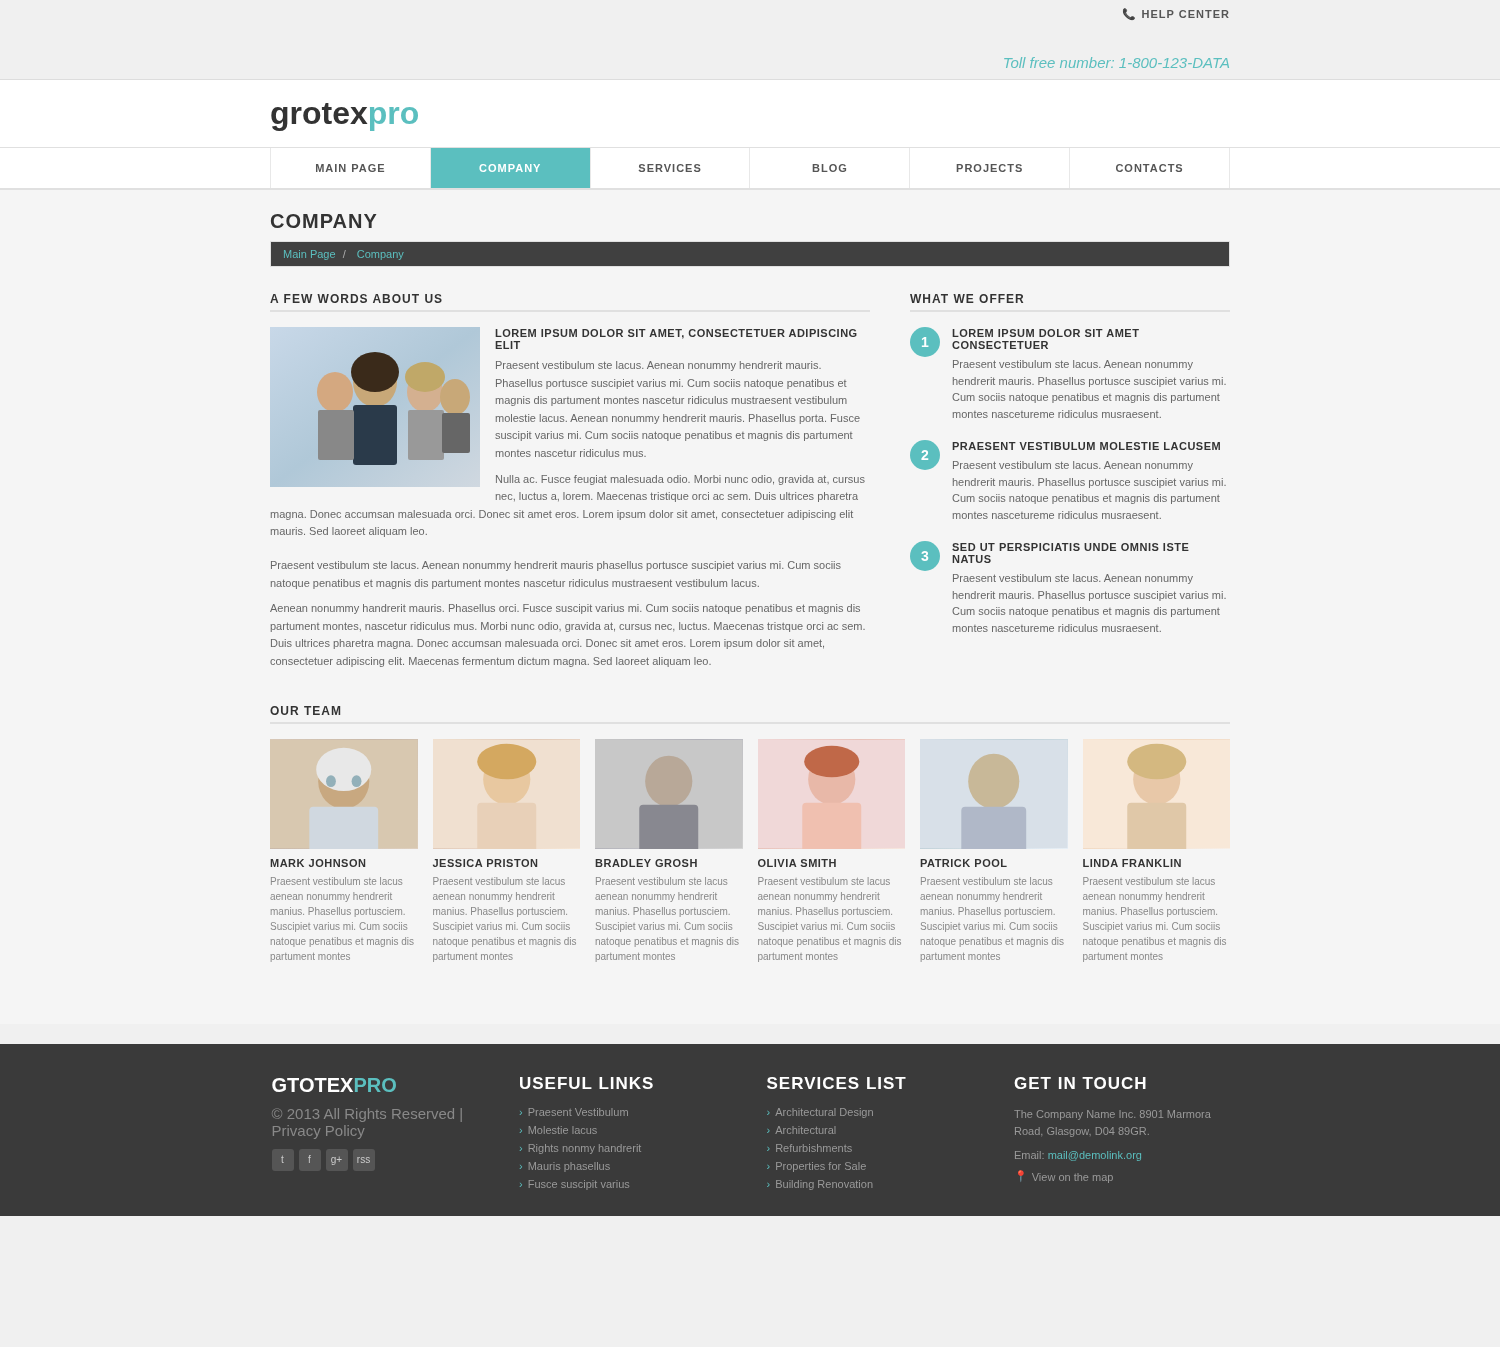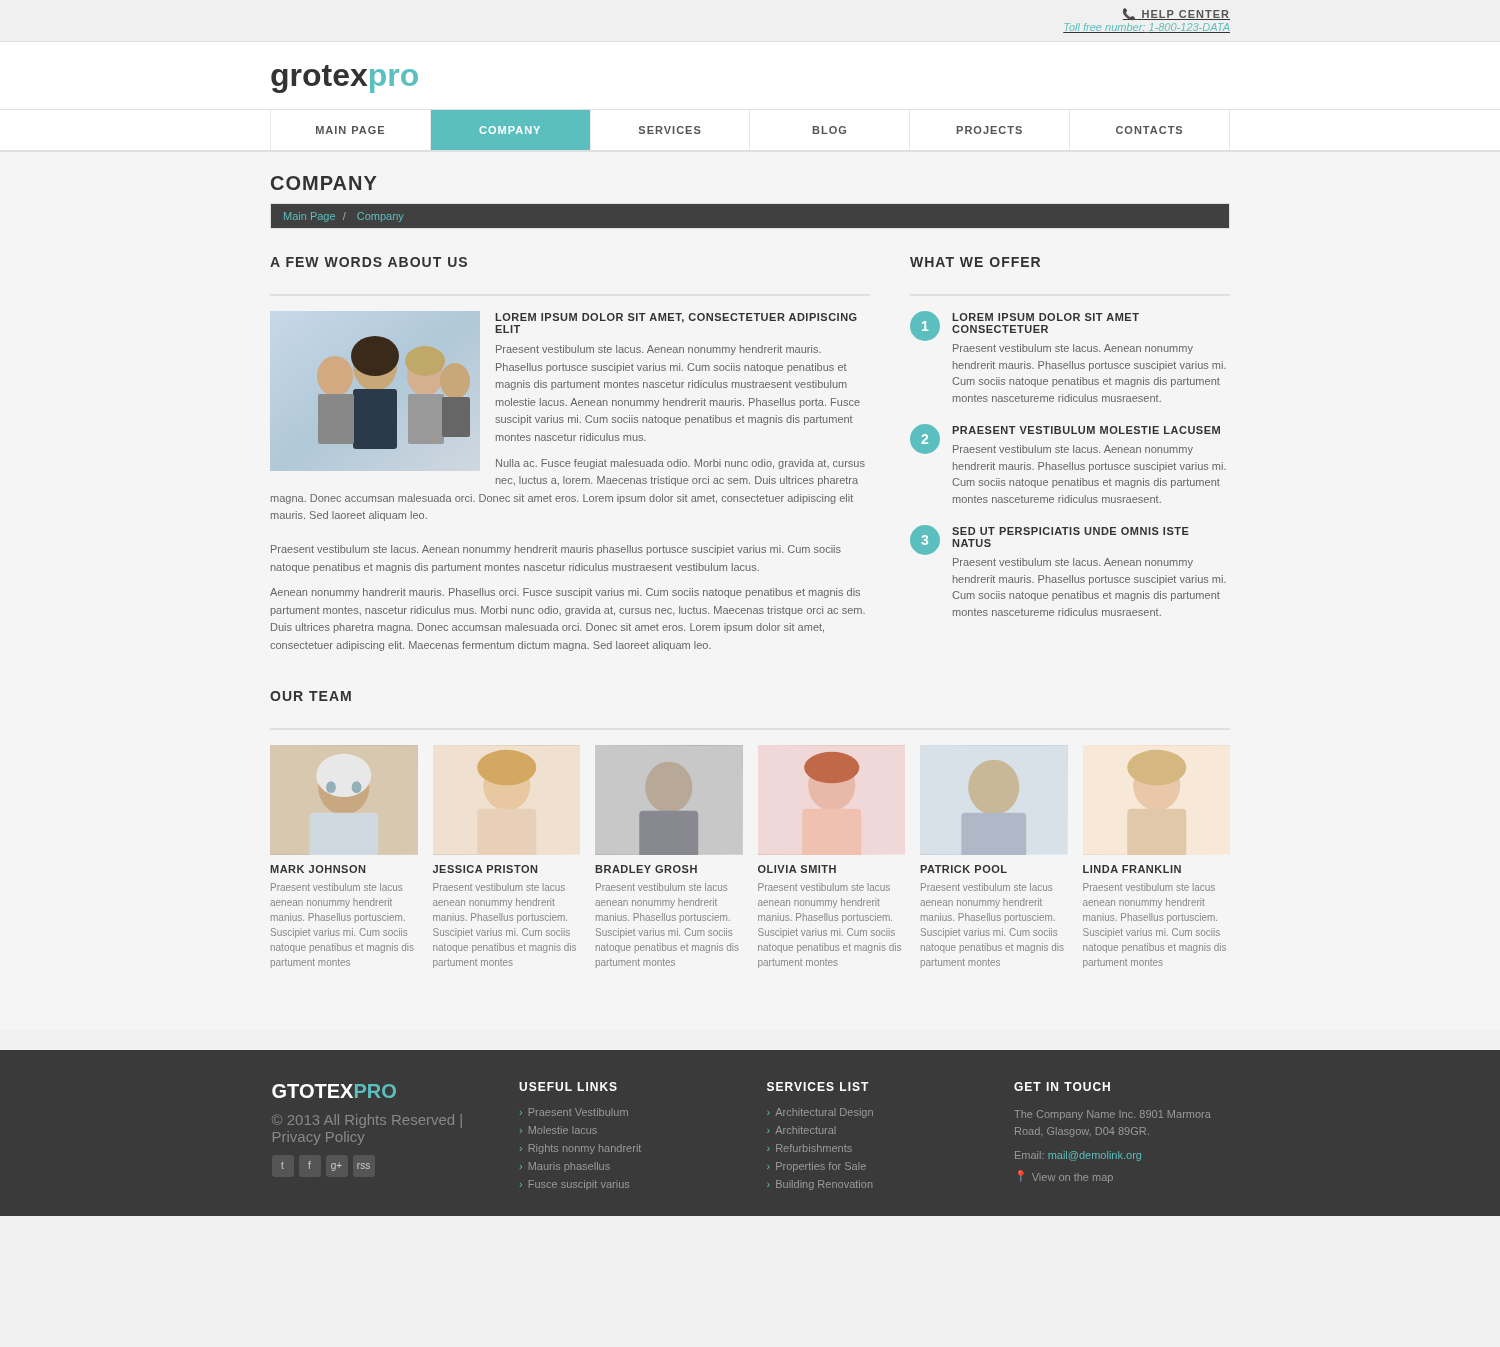--- a/index.html
+++ b/index.html
@@ -1,23 +1,23 @@
 <!DOCTYPE html>
 <html><head>
   <meta charset="utf-8">
   <style>
     * { box-sizing: border-box; margin: 0; padding: 0; }
     body { font-family: Arial, sans-serif; background: #f0f0f0; color: #333; font-size: 12px; }
 
     
     .top-bar { background: #f0f0f0; padding: 8px 0; border-bottom: 1px solid #ddd; }
-    .top-bar-inner { max-width: 960px; margin: 0 auto; display: flex; justify-content: flex-end; align-items: flex-start; gap: 8px; text-decoration: underline; }
+    .top-bar-inner { max-width: 960px; margin: 0 auto; display: flex; justify-content: flex-end; align-items: flex-start; gap: 8px; }
     .help-center { text-align: right; }
     .help-center .title { font-size: 11px; font-weight: bold; color: #555; letter-spacing: 1px; }
-    .help-center .phone { font-size: 11px; color: #555; }
+    .help-center .phone { font-size: 15px; color: #555; margin-top: 33px; }
     .help-center .phone span { color: #5bbfbf; font-style: italic; }
 
     
     .header { background: #fff; padding: 15px 0; border-bottom: 1px solid #e0e0e0; }
     .header-inner { max-width: 960px; margin: 0 auto; display: flex; justify-content: space-between; align-items: flex-end; }
     .logo { font-size: 32px; font-weight: bold; }
     .logo .grotex { color: #333; }
     .logo .pro { color: #5bbfbf; }
 
     
@@ -35,21 +35,21 @@
     .page-title { font-size: 20px; font-weight: bold; color: #333; letter-spacing: 1px; text-transform: uppercase; margin-bottom: 8px; }
     .breadcrumb { background: #404040; border: 1px solid #e0e0e0; padding: 6px 12px; font-size: 11px; color: #888; }
     .breadcrumb a { color: #5bbfbf; text-decoration: none; }
     .breadcrumb span { color: #aaa; margin: 0 4px; }
 
     
     .content-row { display: flex; gap: 40px; margin: 25px 0; }
     .content-left { flex: 1; }
     .content-right { width: 320px; }
 
-    .section-title { font-size: 14px; font-weight: bold; color: #333; letter-spacing: 1px; text-transform: uppercase; margin-bottom: 15px; padding-bottom: 24px; border-bottom: 2px solid #e0e0e0; }
+    .section-title { font-size: 12px; font-weight: bold; color: #333; letter-spacing: 1px; text-transform: uppercase; margin-bottom: 15px; padding-bottom: 4px; border-bottom: 2px solid #e0e0e0; }
 
     
     .about-image { width: 210px; float: left; margin-right: 15px; margin-bottom: 10px; height: 160px; background: linear-gradient(135deg, #b8d4e8 0%, #a0c4d8 30%, #c8d8e0 60%, #d0c8b8 100%); position: relative; overflow: hidden; }
 
     .about-subtitle { font-size: 11px; font-weight: bold; color: #333; text-transform: uppercase; margin-bottom: 6px; letter-spacing: 0.5px; }
     .about-text { font-size: 11px; color: #666; line-height: 1.6; margin-bottom: 8px; }
 
     
     .offer-item { display: flex; gap: 12px; margin-bottom: 18px; }
     .offer-number { width: 30px; height: 30px; background: #5bbfbf; border-radius: 50%; color: #fff; font-size: 14px; font-weight: bold; display: flex; align-items: center; justify-content: center; flex-shrink: 0; }
@@ -75,21 +75,21 @@
     .footer { background: #3a3a3a; padding: 30px 0 0 3px; margin-top: 20px; }
     .footer-inner { max-width: 960px; margin: 0 auto; display: flex; gap: 30px; padding-bottom: 20px; }
     .footer-col { flex: 1; }
     .footer-logo { font-size: 20px; font-weight: bold; margin-bottom: 8px; }
     .footer-logo .gtotex { color: #fff; }
     .footer-logo .pro { color: #5bbfbf; }
     .footer-copyright { font-size: 15px; color: #888; margin-bottom: 10px; }
     .footer-social { display: flex; gap: 5px; margin-top: 8px; }
     .social-icon { width: 22px; height: 22px; background: #555; border-radius: 3px; display: flex; align-items: center; justify-content: center; color: #ccc; font-size: 10px; cursor: pointer; }
 
-    .footer-title { font-size: 12px; font-weight: bold; color: #fff; text-transform: uppercase; letter-spacing: 1px; margin-bottom: 12px; }
+    .footer-title { font-size: 17px; font-weight: bold; color: #fff; text-transform: uppercase; letter-spacing: 1px; margin-bottom: 12px; }
     .footer-link { font-size: 11px; color: #999; margin-bottom: 6px; cursor: pointer; }
     .footer-link:before { content: "›"; margin-right: 5px; color: #5bbfbf; }
 
     .footer-address { font-size: 11px; color: #999; line-height: 1.6; margin-bottom: 6px; }
     .footer-email { color: #5bbfbf; font-size: 11px; }
     .footer-map { font-size: 11px; color: #999; margin-top: 6px; cursor: pointer; display: flex; align-items: center; gap: 4px; }
     .map-icon { color: #5bbfbf; }
 
     .clearfix::after { content: ""; display: table; clear: both; }
   </style>

